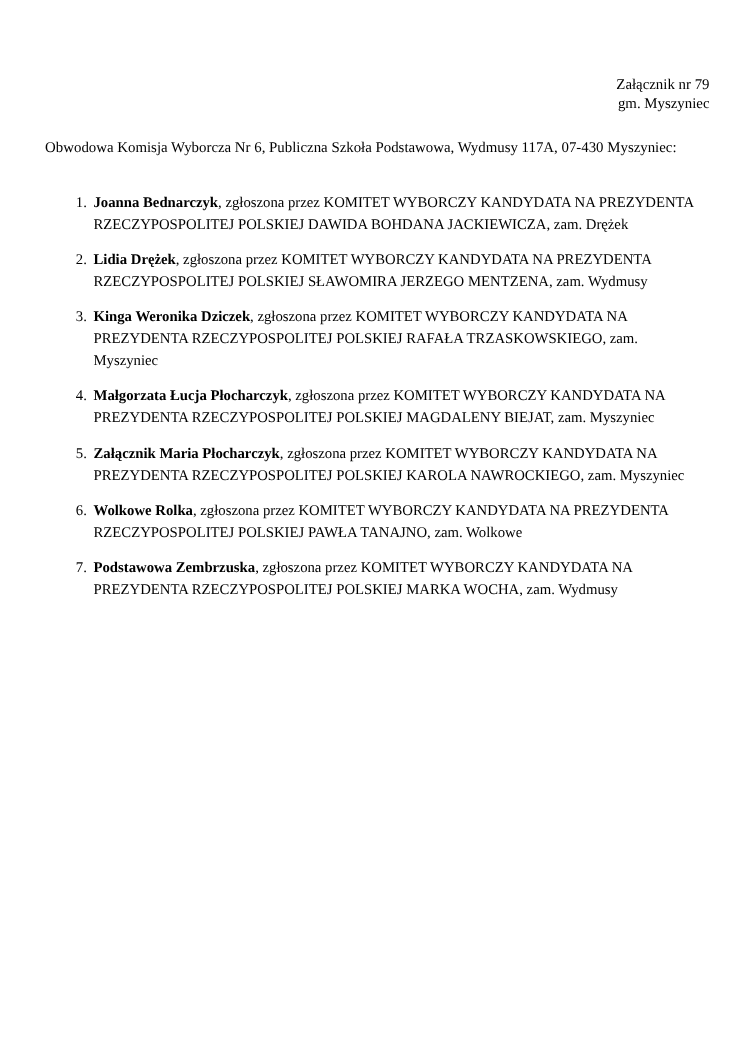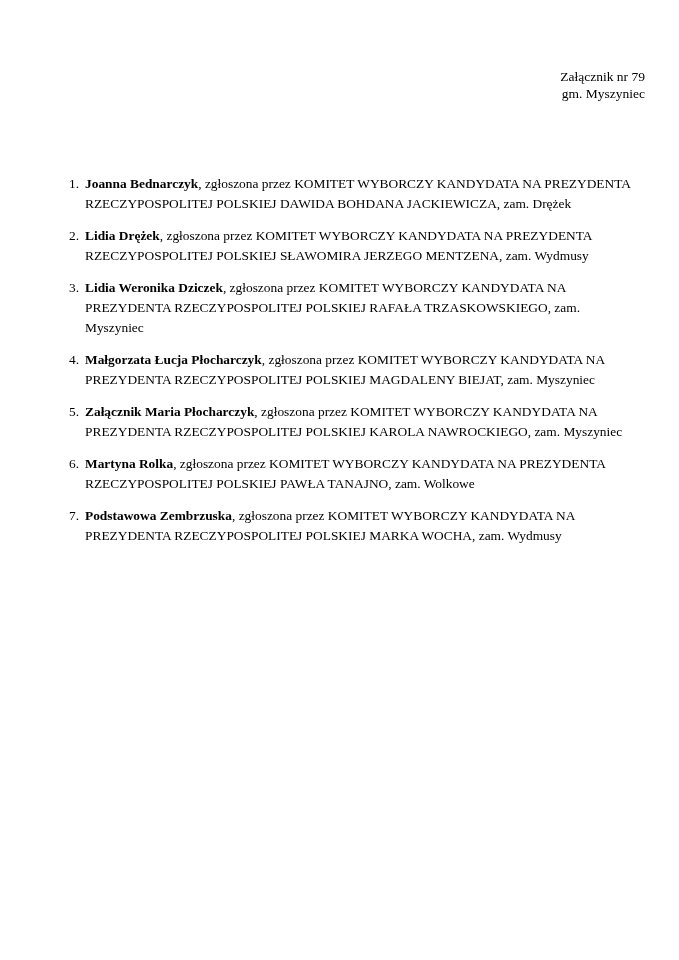--- a/index.html
+++ b/index.html
@@ -91,38 +91,39 @@
 </head>
 <body>
 
 <div class="page">
 
   <div class="doc-header">
     <span class="line">Załącznik nr 79</span>
     <span class="line">gm. Myszyniec</span>
   </div>
 
+  <div class="commission-heading">Obwodowa Komisja Wyborcza Nr 6, Publiczna Szkoła Podstawowa, Wydmusy 117A, 07-430 Myszyniec:</div>
 
   <ol class="member-list">
     <li class="member-item">
       <span class="member-index">1.</span><span class="member-name">Joanna Bednarczyk</span><span class="member-detail">, zgłoszona przez KOMITET WYBORCZY KANDYDATA NA PREZYDENTA RZECZYPOSPOLITEJ POLSKIEJ DAWIDA BOHDANA JACKIEWICZA, zam. Drężek</span>
     </li>
     <li class="member-item">
       <span class="member-index">2.</span><span class="member-name">Lidia Drężek</span><span class="member-detail">, zgłoszona przez KOMITET WYBORCZY KANDYDATA NA PREZYDENTA RZECZYPOSPOLITEJ POLSKIEJ SŁAWOMIRA JERZEGO MENTZENA, zam. Wydmusy</span>
     </li>
     <li class="member-item">
-      <span class="member-index">3.</span><span class="member-name">Lidia Weronika Dziczek</span><span class="member-detail">, zgłoszona przez KOMITET WYBORCZY KANDYDATA NA PREZYDENTA RZECZYPOSPOLITEJ POLSKIEJ RAFAŁA TRZASKOWSKIEGO, zam. Myszyniec</span>
+      <span class="member-index">3.</span><span class="member-name">Kinga Weronika Dziczek</span><span class="member-detail">, zgłoszona przez KOMITET WYBORCZY KANDYDATA NA PREZYDENTA RZECZYPOSPOLITEJ POLSKIEJ RAFAŁA TRZASKOWSKIEGO, zam. Myszyniec</span>
     </li>
     <li class="member-item">
       <span class="member-index">4.</span><span class="member-name">Małgorzata Łucja Płocharczyk</span><span class="member-detail">, zgłoszona przez KOMITET WYBORCZY KANDYDATA NA PREZYDENTA RZECZYPOSPOLITEJ POLSKIEJ MAGDALENY BIEJAT, zam. Myszyniec</span>
     </li>
     <li class="member-item">
       <span class="member-index">5.</span><span class="member-name">Załącznik Maria Płocharczyk</span><span class="member-detail">, zgłoszona przez KOMITET WYBORCZY KANDYDATA NA PREZYDENTA RZECZYPOSPOLITEJ POLSKIEJ KAROLA NAWROCKIEGO, zam. Myszyniec</span>
     </li>
     <li class="member-item">
-      <span class="member-index">6.</span><span class="member-name">Martyna Rolka</span><span class="member-detail">, zgłoszona przez KOMITET WYBORCZY KANDYDATA NA PREZYDENTA RZECZYPOSPOLITEJ POLSKIEJ PAWŁA TANAJNO, zam. Wolkowe</span>
+      <span class="member-index">6.</span><span class="member-name">Wolkowe Rolka</span><span class="member-detail">, zgłoszona przez KOMITET WYBORCZY KANDYDATA NA PREZYDENTA RZECZYPOSPOLITEJ POLSKIEJ PAWŁA TANAJNO, zam. Wolkowe</span>
     </li>
     <li class="member-item">
       <span class="member-index">7.</span><span class="member-name">Podstawowa Zembrzuska</span><span class="member-detail">, zgłoszona przez KOMITET WYBORCZY KANDYDATA NA PREZYDENTA RZECZYPOSPOLITEJ POLSKIEJ MARKA WOCHA, zam. Wydmusy</span>
     </li>
   </ol>
 
 </div>
 
 </body></html>

